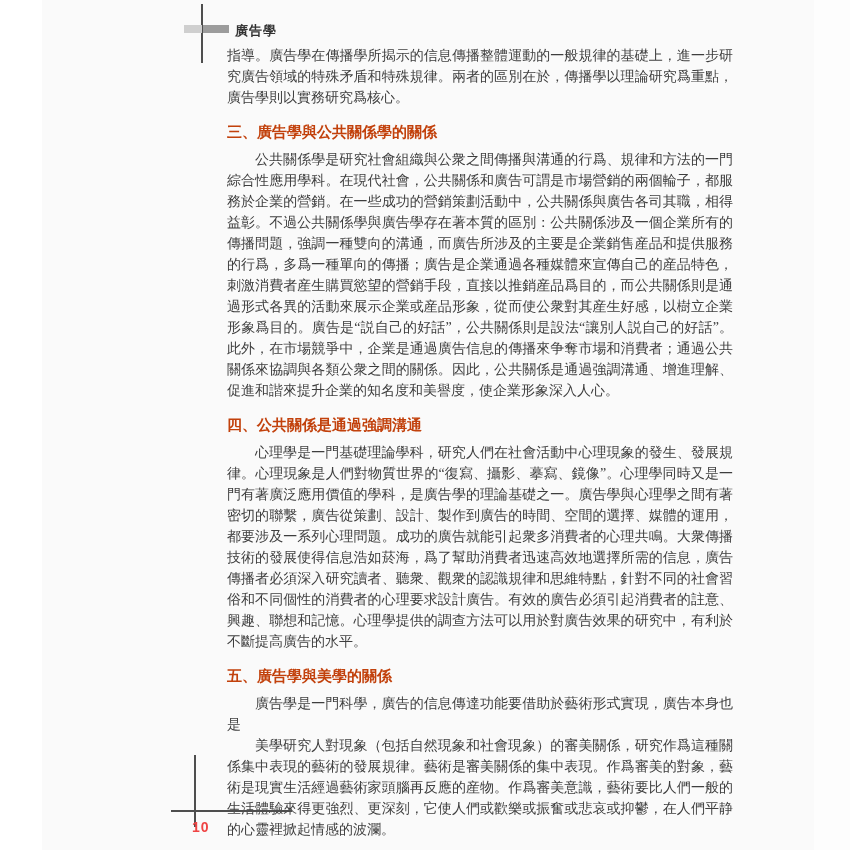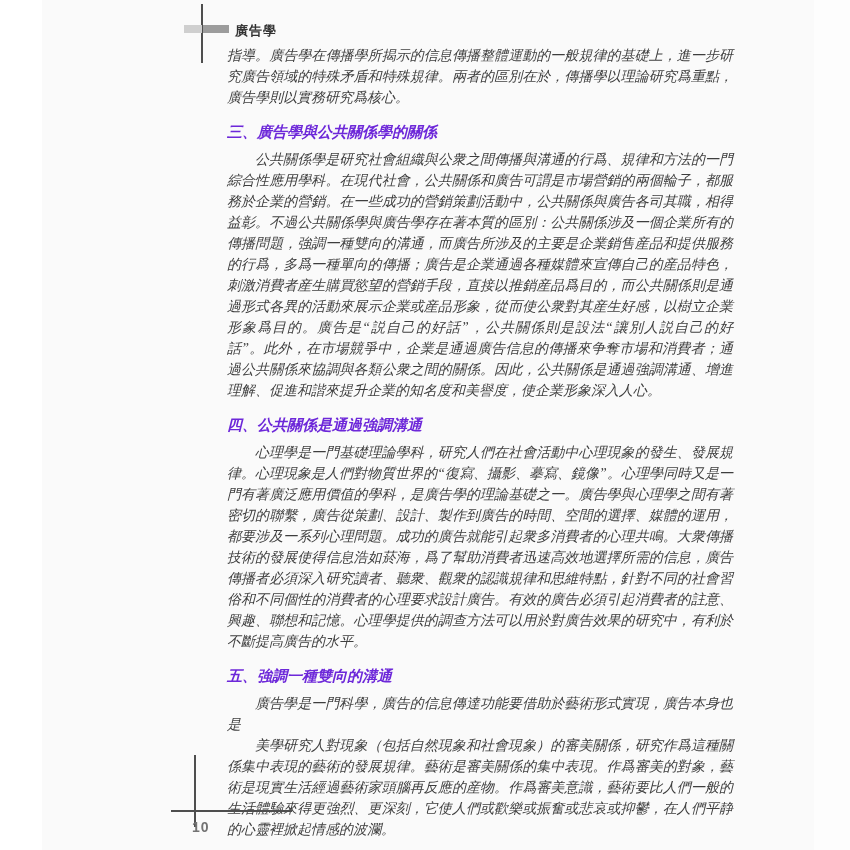--- a/index.html
+++ b/index.html
@@ -22,33 +22,33 @@
   .accent-bar-light{position:absolute;left:142px;top:25px;width:18px;height:8px;background:#cfcfcf;}
   .accent-bar-dark{position:absolute;left:161px;top:25px;width:26px;height:8px;background:#9c9c9c;}
   .running-head{
     position:absolute;left:193px;top:22px;
     font-family:"Liberation Sans","DejaVu Sans",sans-serif;
     font-size:13px;font-weight:bold;color:#333;letter-spacing:1px;
   }
   .content{
     position:absolute;left:185px;top:45px;width:506px;
     font-size:14px;line-height:21px;color:#3e3e3e;
-    text-align:justify;text-justify:inter-character;font-style:italic;
+    text-align:justify;text-justify:inter-character;
   }
   .content p{margin:0;}
   .content p.indent{text-indent:2em;}
   .section-heading{
-    font-size:15px;line-height:21px;font-weight:bold;color:#6d28d9;
+    font-size:15px;line-height:21px;font-weight:bold;color:#c2410c;
     margin:13px 0 7px 0;
     font-family:"Liberation Sans","DejaVu Sans",sans-serif;
   }
   .page-number{
     position:absolute;left:150px;top:819px;
     font-family:"Liberation Sans","DejaVu Sans",sans-serif;
-    font-size:14px;font-weight:bold;color:#737373;letter-spacing:1px;text-align:right;
+    font-size:14px;font-weight:bold;color:#ef4444;letter-spacing:1px;text-align:right;
   }
 </style>
 </head>
 <body>
 
 <div class="page">
 
   <div class="edge-band"></div>
 
   <div class="crop-line crop-top-vert"></div>
@@ -59,21 +59,21 @@
   <div class="content">
 
     <p>指導。廣告學在傳播學所揭示的信息傳播整體運動的一般規律的基礎上，進一步研究廣告領域的特殊矛盾和特殊規律。兩者的區別在於，傳播學以理論研究爲重點，廣告學則以實務研究爲核心。</p>
 
     <h2 class="section-heading">三、廣告學與公共關係學的關係</h2>
     <p class="indent">公共關係學是研究社會組織與公衆之間傳播與溝通的行爲、規律和方法的一門綜合性應用學科。在現代社會，公共關係和廣告可謂是市場營銷的兩個輪子，都服務於企業的營銷。在一些成功的營銷策劃活動中，公共關係與廣告各司其職，相得益彰。不過公共關係學與廣告學存在著本質的區別：公共關係涉及一個企業所有的傳播問題，強調一種雙向的溝通，而廣告所涉及的主要是企業銷售産品和提供服務的行爲，多爲一種單向的傳播；廣告是企業通過各種媒體來宣傳自己的産品特色，刺激消費者産生購買慾望的營銷手段，直接以推銷産品爲目的，而公共關係則是通過形式各異的活動來展示企業或産品形象，從而使公衆對其産生好感，以樹立企業形象爲目的。廣告是“説自己的好話”，公共關係則是設法“讓別人説自己的好話”。此外，在市場競爭中，企業是通過廣告信息的傳播來争奪市場和消費者；通過公共關係來協調與各類公衆之間的關係。因此，公共關係是通過強調溝通、增進理解、促進和諧來提升企業的知名度和美譽度，使企業形象深入人心。</p>
 
     <h2 class="section-heading">四、公共關係是通過強調溝通</h2>
     <p class="indent">心理學是一門基礎理論學科，研究人們在社會活動中心理現象的發生、發展規律。心理現象是人們對物質世界的“復寫、攝影、摹寫、鏡像”。心理學同時又是一門有著廣泛應用價值的學科，是廣告學的理論基礎之一。廣告學與心理學之間有著密切的聯繫，廣告從策劃、設計、製作到廣告的時間、空間的選擇、媒體的運用，都要涉及一系列心理問題。成功的廣告就能引起衆多消費者的心理共鳴。大衆傳播技術的發展使得信息浩如菸海，爲了幫助消費者迅速高效地選擇所需的信息，廣告傳播者必須深入研究讀者、聽衆、觀衆的認識規律和思維特點，針對不同的社會習俗和不同個性的消費者的心理要求設計廣告。有效的廣告必須引起消費者的註意、興趣、聯想和記憶。心理學提供的調查方法可以用於對廣告效果的研究中，有利於不斷提高廣告的水平。</p>
 
-    <h2 class="section-heading">五、強調一種雙向的溝通</h2>
+    <h2 class="section-heading">五、廣告學與美學的關係</h2>
     <p class="indent">廣告學是一門科學，廣告的信息傳達功能要借助於藝術形式實現，廣告本身也是</p>
     <p class="indent">美學研究人對現象（包括自然現象和社會現象）的審美關係，研究作爲這種關係集中表現的藝術的發展規律。藝術是審美關係的集中表現。作爲審美的對象，藝術是現實生活經過藝術家頭腦再反應的産物。作爲審美意識，藝術要比人們一般的生活體驗來得更強烈、更深刻，它使人們或歡樂或振奮或悲哀或抑鬱，在人們平静的心靈裡掀起情感的波瀾。</p>
 
   </div>
 
   <div class="crop-line crop-bottom-vert"></div>
   <div class="crop-line crop-bottom-horiz"></div>
   <div class="page-number">10</div>
 
 </div>

